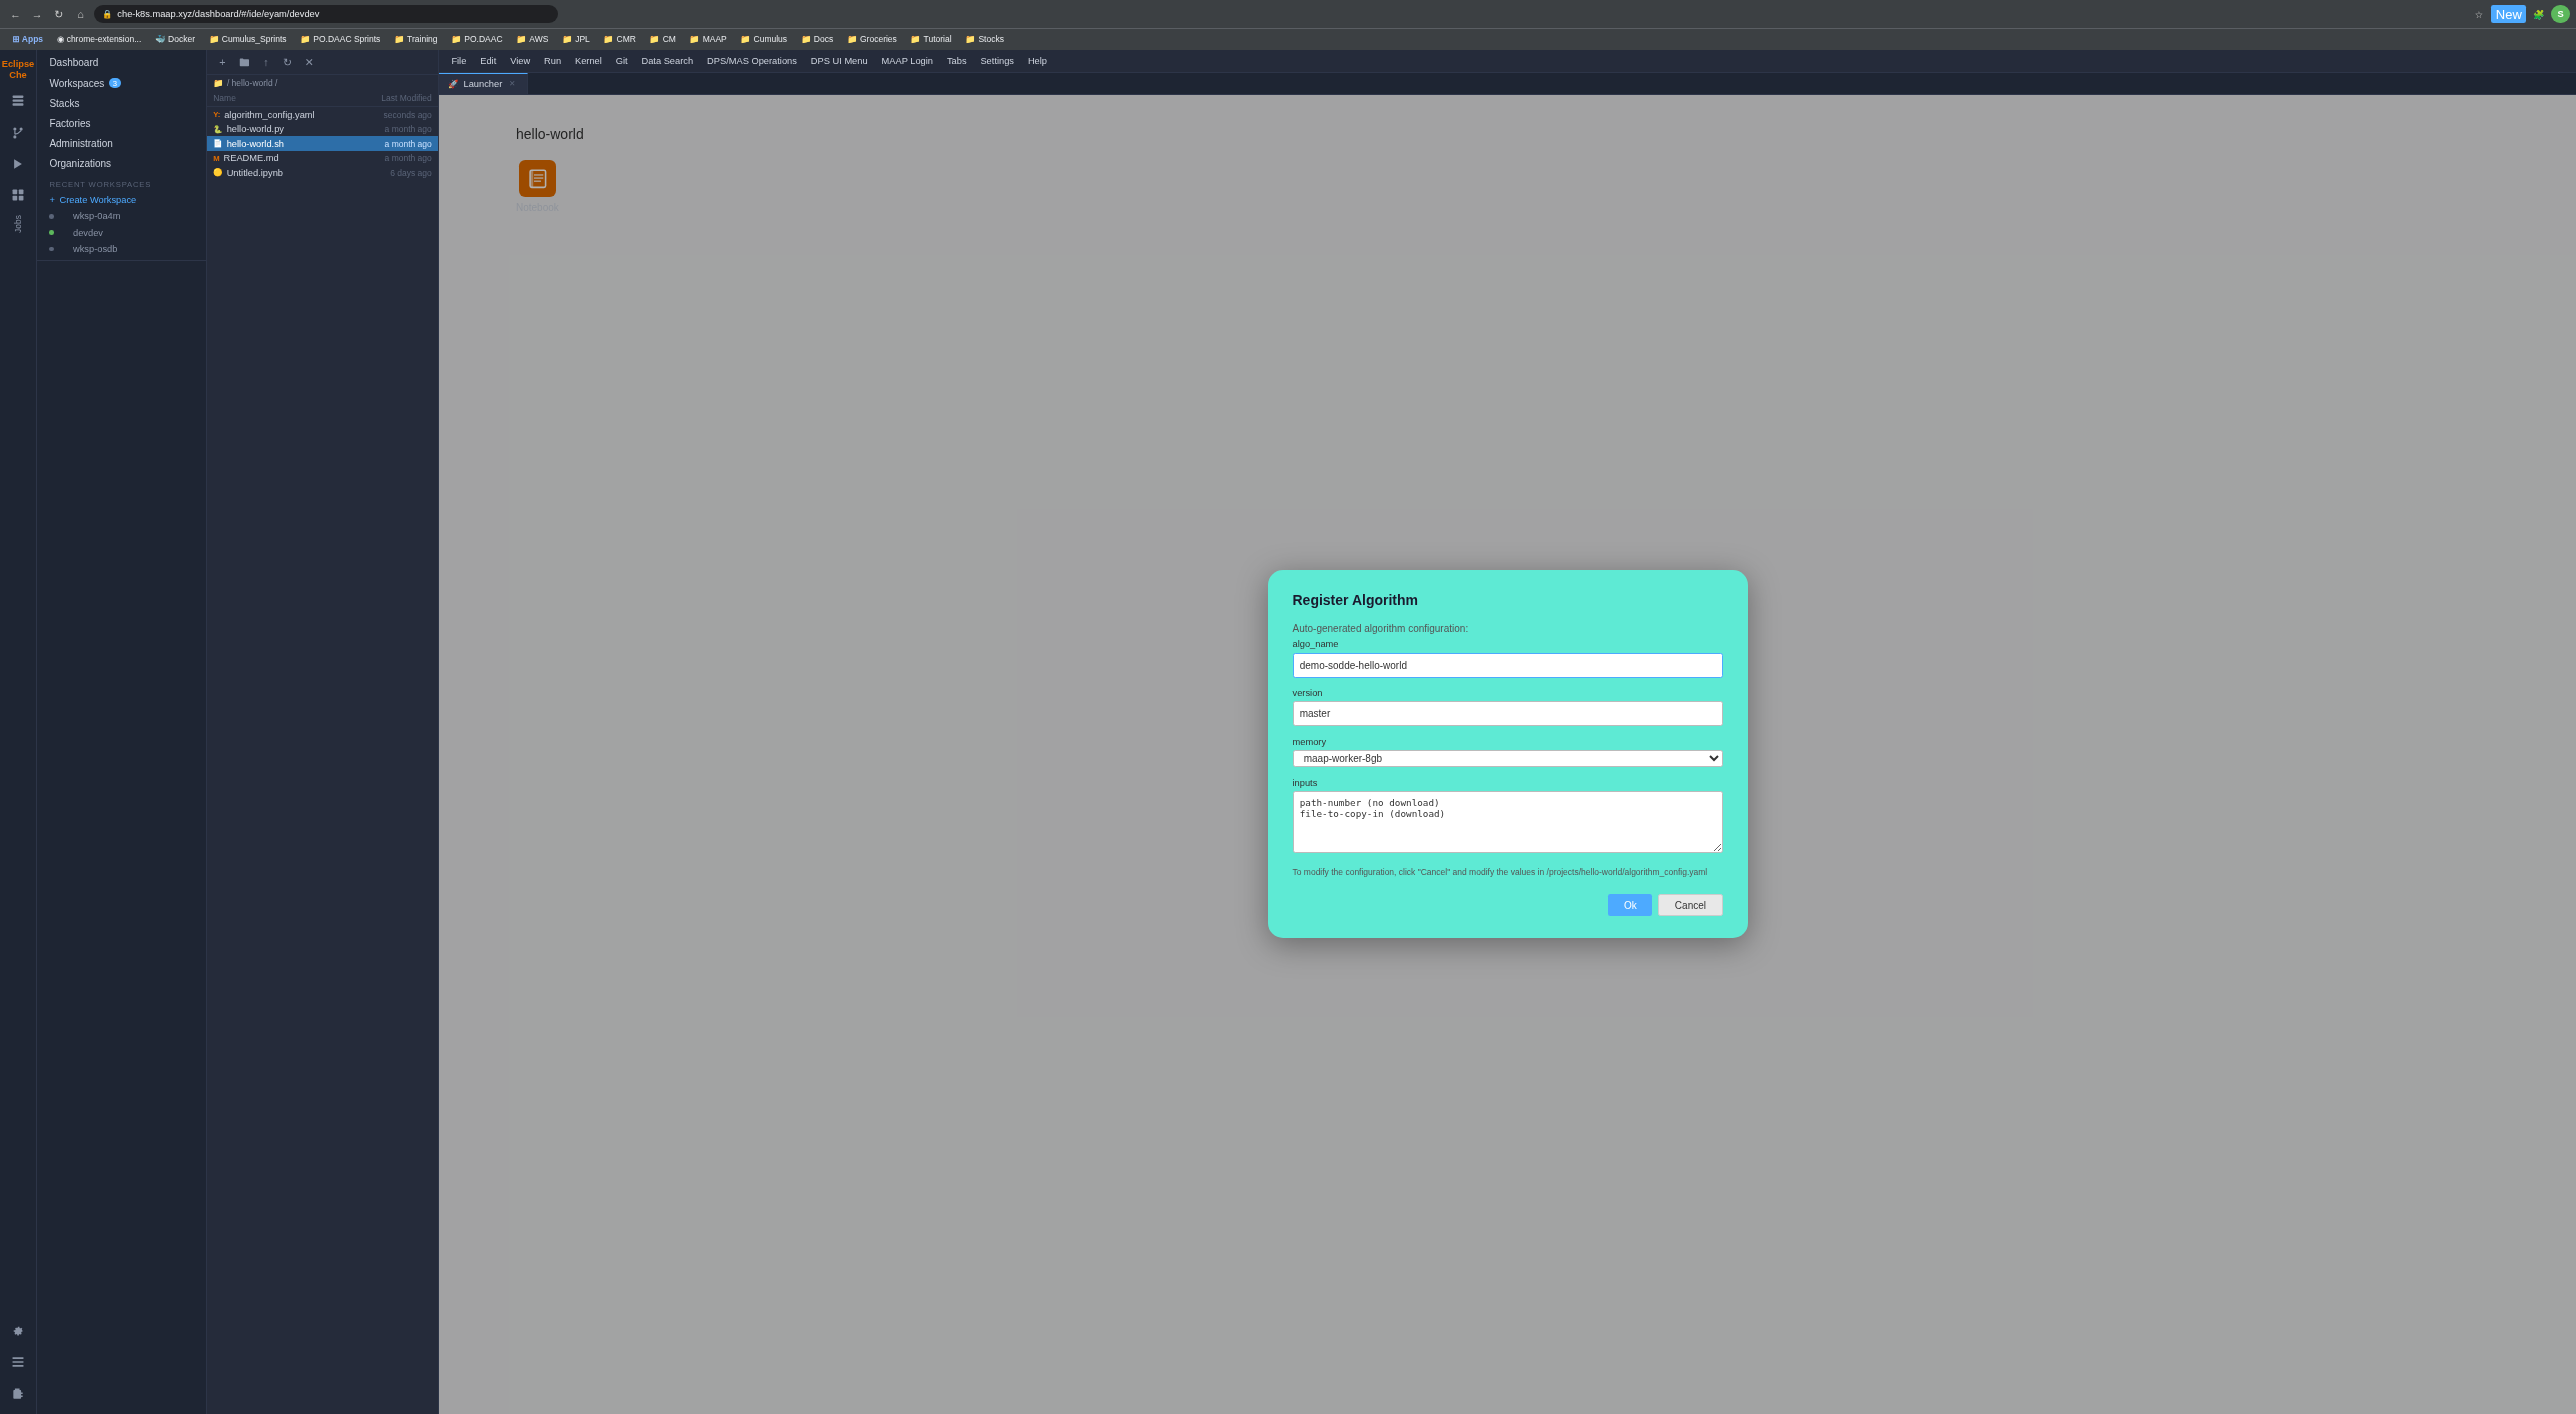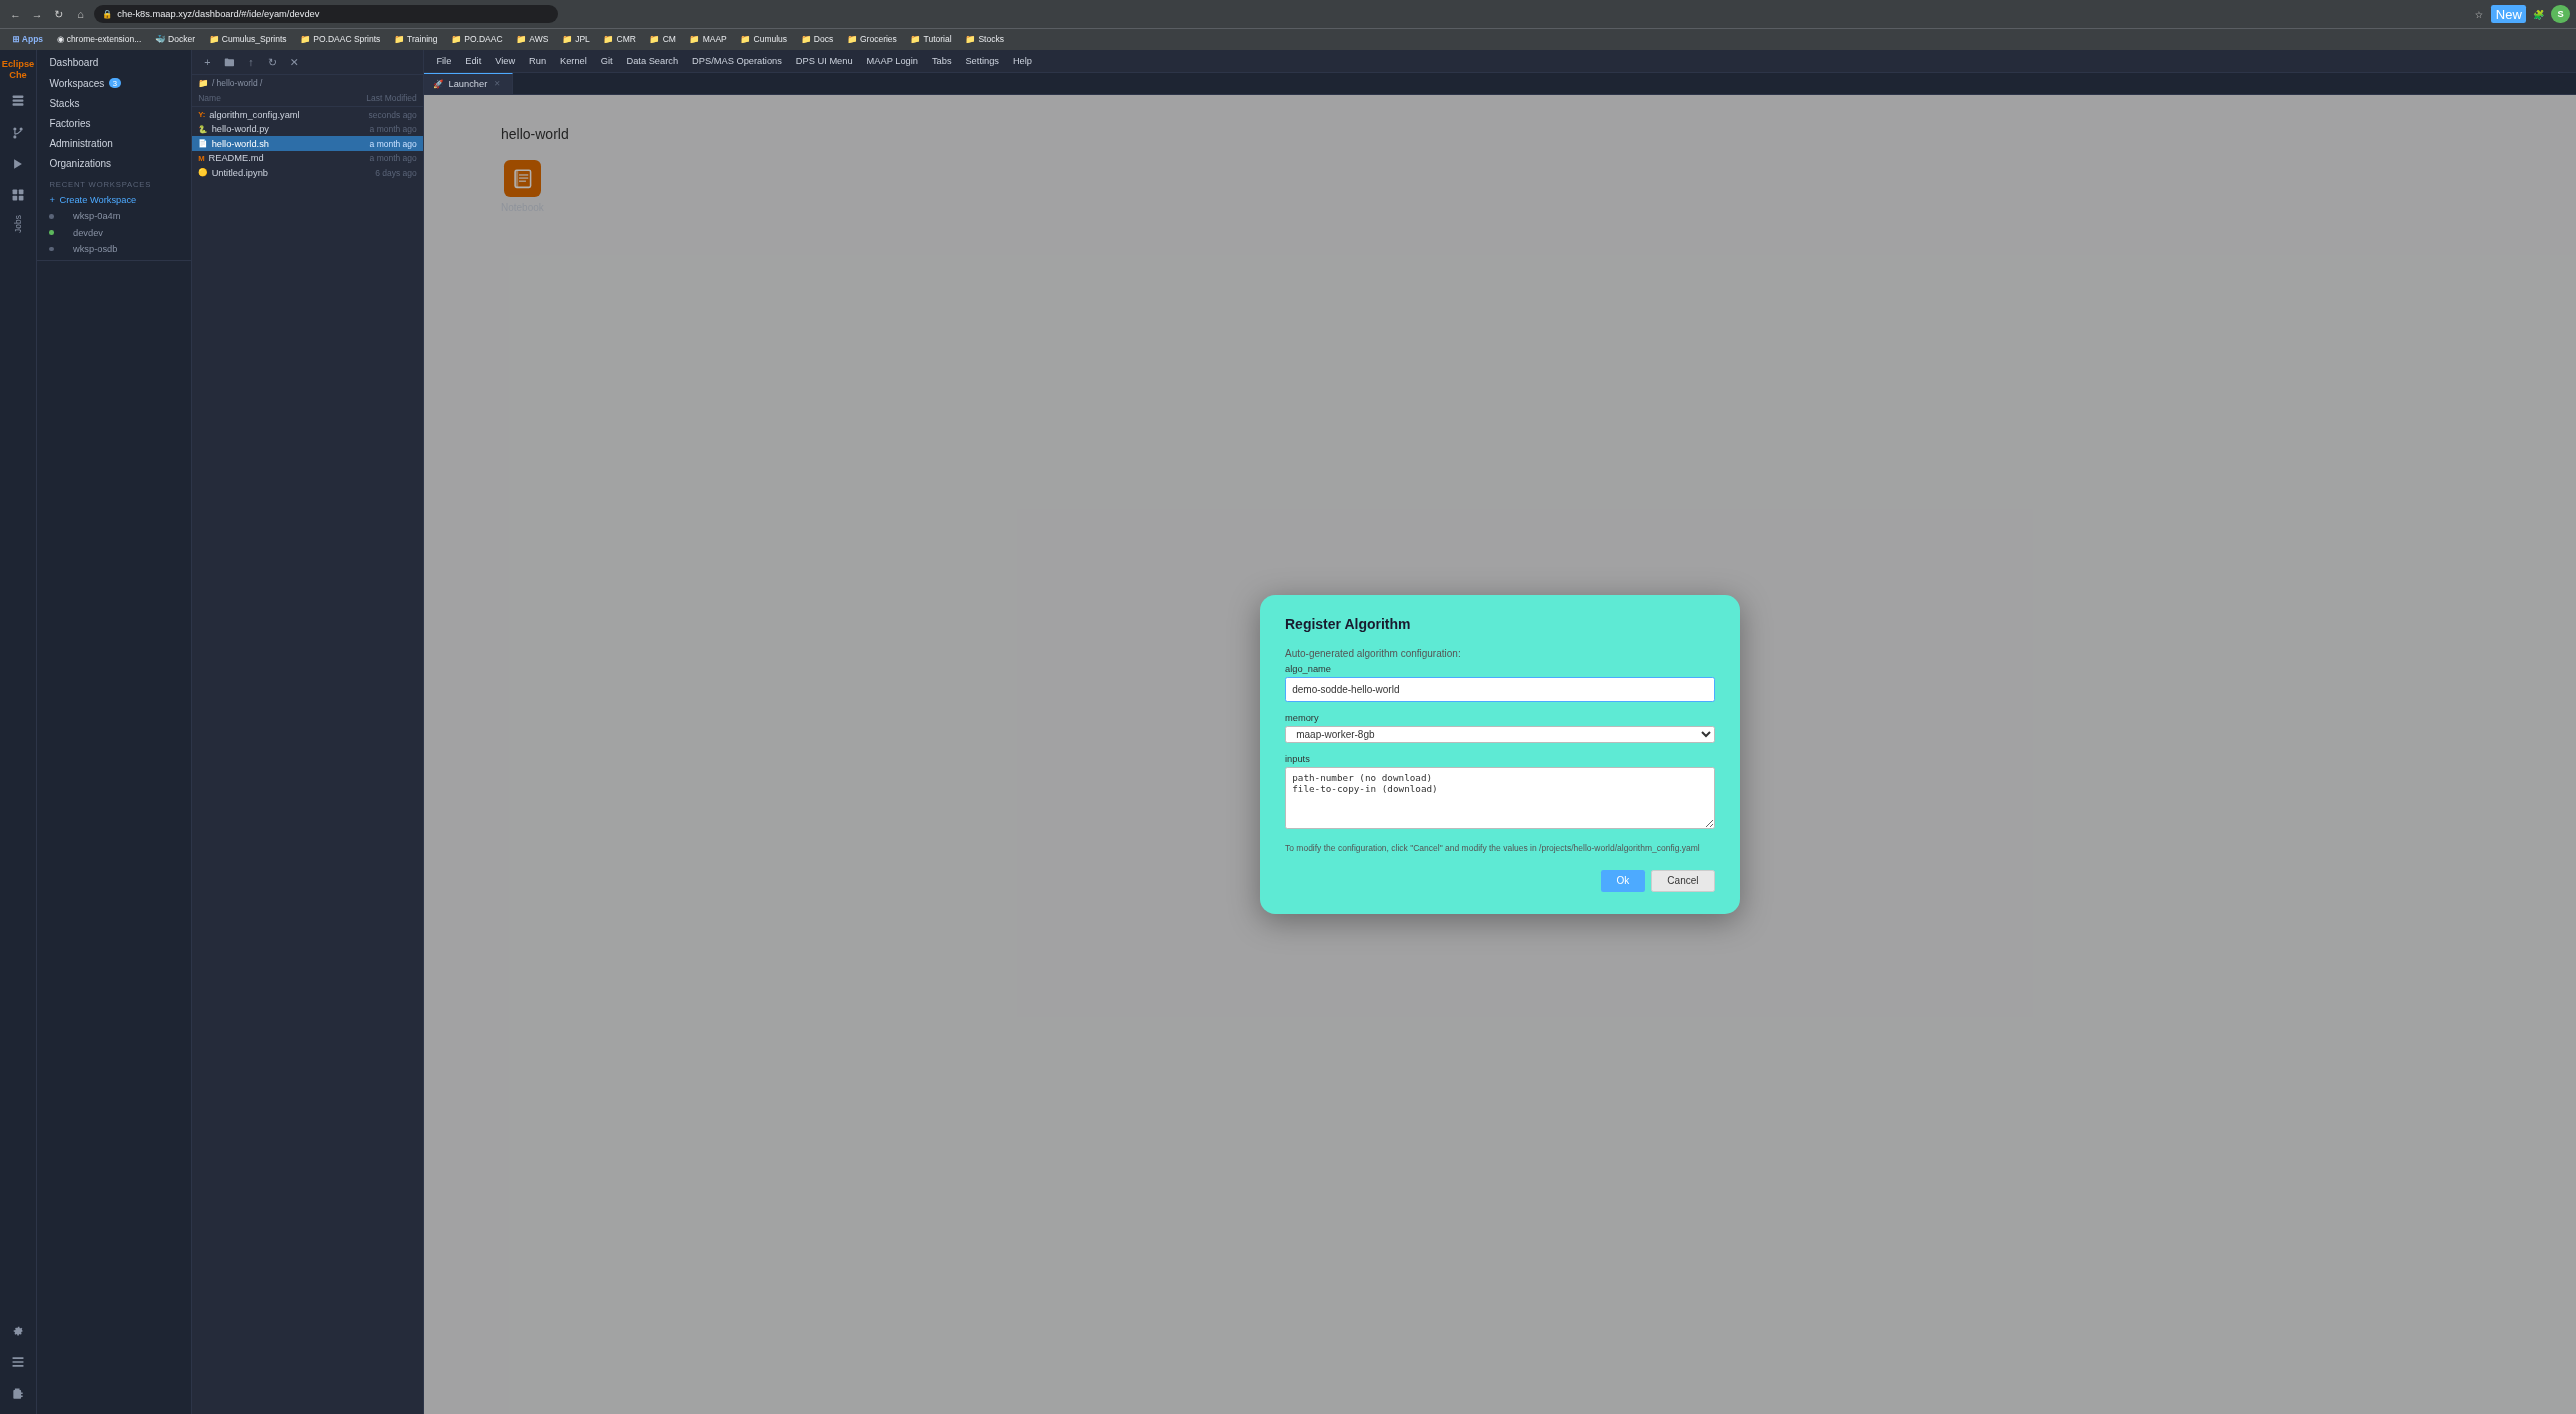--- a/index.html
+++ b/index.html
@@ -195,21 +195,21 @@
     <span>Tutorial</span>
   </div>
   <div class="bookmark-item">
     <span>📁</span>
     <span>Stocks</span>
   </div>
 </div>
 
 <div class="main-layout">
 
-  <div class="left-panel" style="flex-direction: row; width: 192px;">
+  <div class="left-panel" style="flex-direction: row; width: 207px;">
 
     <div class="che-sidebar">
       <div style="font-size:9.3px; color:#e06c00; font-weight:bold; text-align:center; line-height:1.2; padding:3.1px 1.5px; cursor:pointer;">
         <div>Eclipse</div>
           <div>Che</div>
       </div>
       <div class="sidebar-icon" title="Explorer">
         <svg width="14" height="14" viewBox="0 0 18 18" fill="currentColor">
             <rect x="2" y="2" width="14" height="3" rx="1"></rect>
             <rect x="2" y="7" width="14" height="3" rx="1"></rect>
@@ -413,20 +413,24 @@
       <div class="modal-overlay">
         <div class="modal">
           <div class="modal-title">Register Algorithm</div>
           <div class="modal-subtitle">Auto-generated algorithm configuration:</div>
 
           <div class="form-group">
             <label class="form-label">algo_name</label>
             <input class="form-input highlighted" type="text" value="demo-sodde-hello-world" style="">
           </div>
 
+          <div class="form-group">
+            <label class="form-label">version</label>
+            <input class="form-input" type="text" value="master" style="">
+          </div>
 
 
           <div class="form-group">
             <label class="form-label">memory</label>
             <select class="form-select">
               <option>maap-worker-8gb</option>
               <option>maap-worker-16gb</option>
               <option>maap-worker-32gb</option>
             </select>
           </div>

